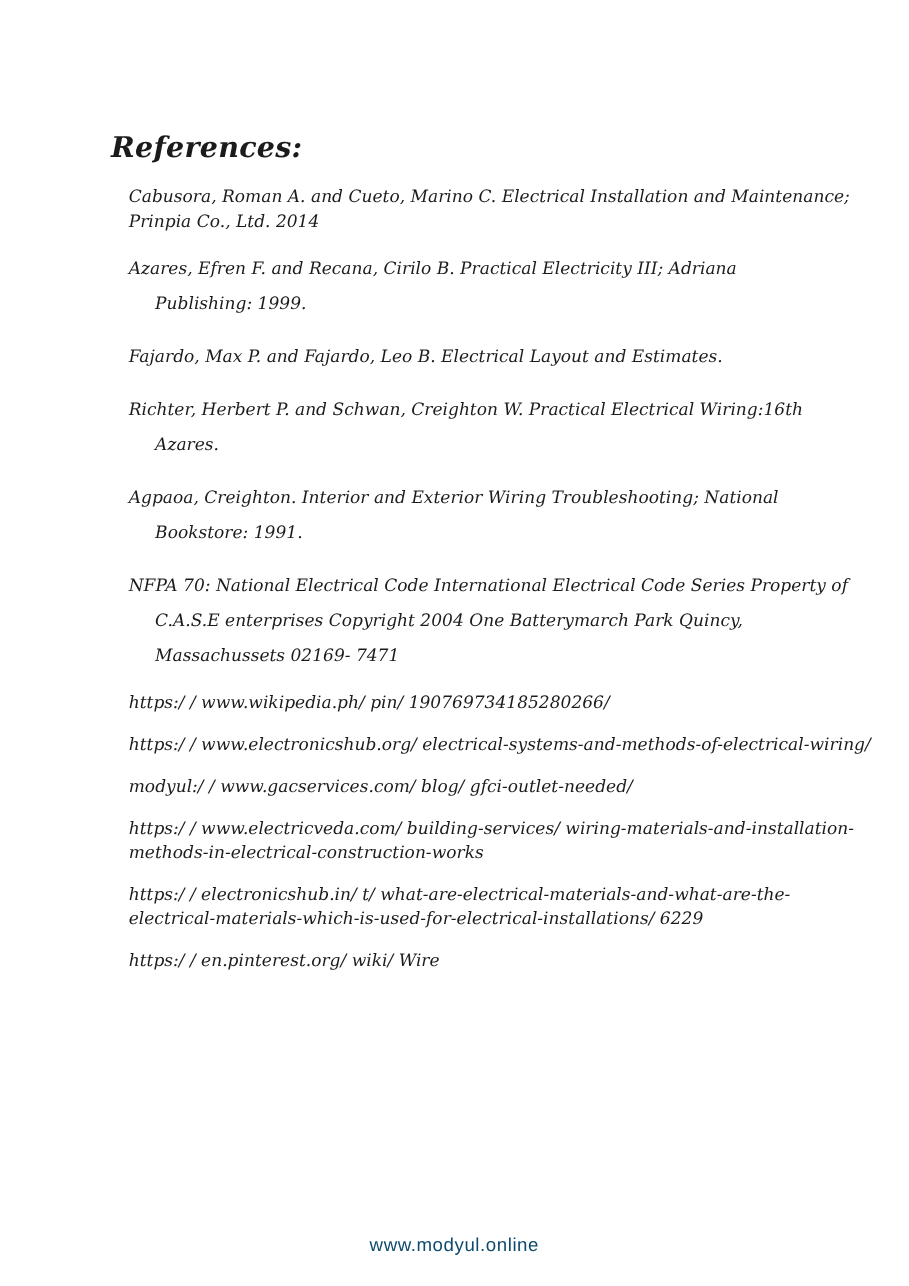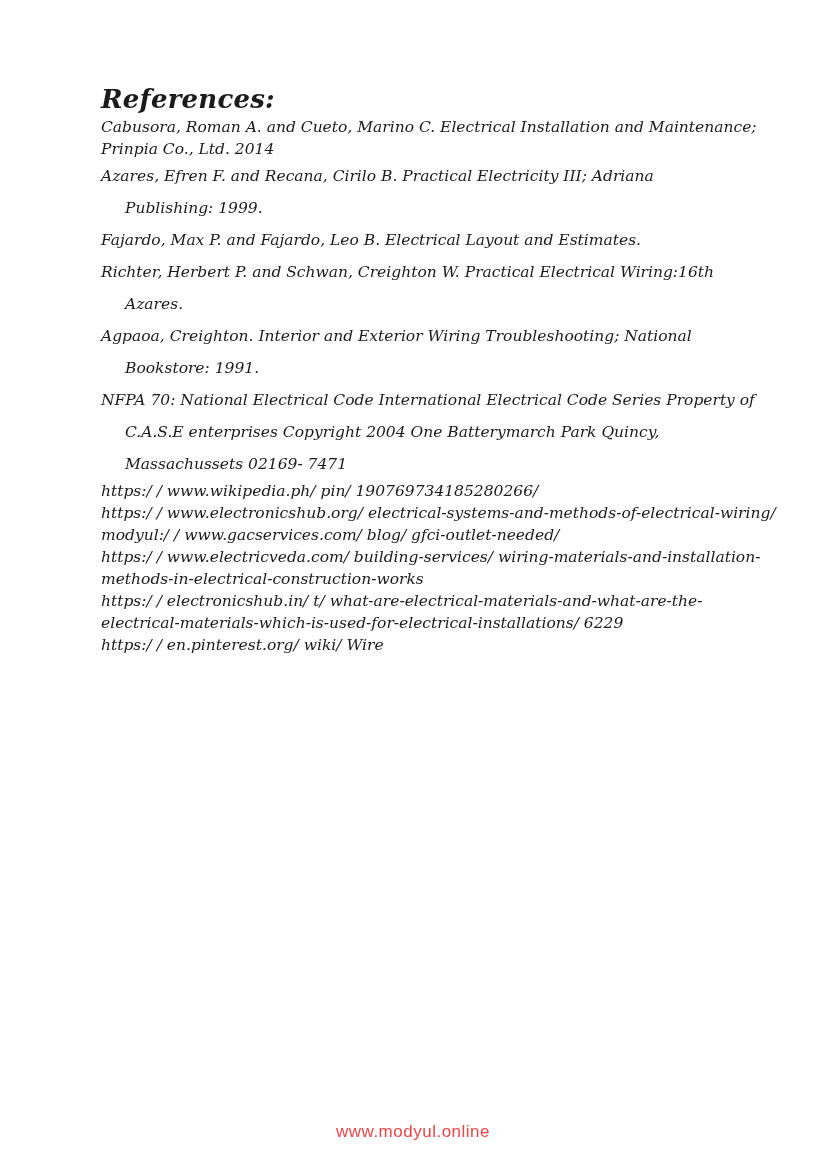--- a/index.html
+++ b/index.html
@@ -17,29 +17,29 @@
     font-style: italic;
     color: #1b1b1b;
   }
   .content {
     position: absolute;
     left: 101px;
     top: 0;
     width: 627px;
   }
   .doc-title {
-    margin: 82px 0 0 0;
+    margin: 118px 0 0 0;
     font-size: 26px;
     line-height: 34px;
     font-weight: bold;
     font-style: italic;
     letter-spacing: 0.2px;
   }
   p.ref, p.link {
-    margin: 0;
+    margin: 16px;
     font-size: 15.5px;
     font-weight: normal;
   }
   p.ref .line, p.link .line {
     display: block;
     white-space: nowrap;
   }
   p.ref { line-height: 32px; }
   p.ref.single { line-height: 22px; }
   p.link { line-height: 22px; }
@@ -65,21 +65,21 @@
   .watermark {
     position: absolute;
     left: 0;
     right: 0;
     top: 1122px;
     text-align: center;
     font-family: "Liberation Sans", sans-serif;
     font-style: normal;
     font-size: 17px;
     letter-spacing: 0.5px;
-    color: #ef4444;
+    color: #0c4a6e;
   }
 </style>
 </head>
 <body>
 
 <div class="page">
   <div class="content">
 
     <h1 class="doc-title">References:</h1>
 

